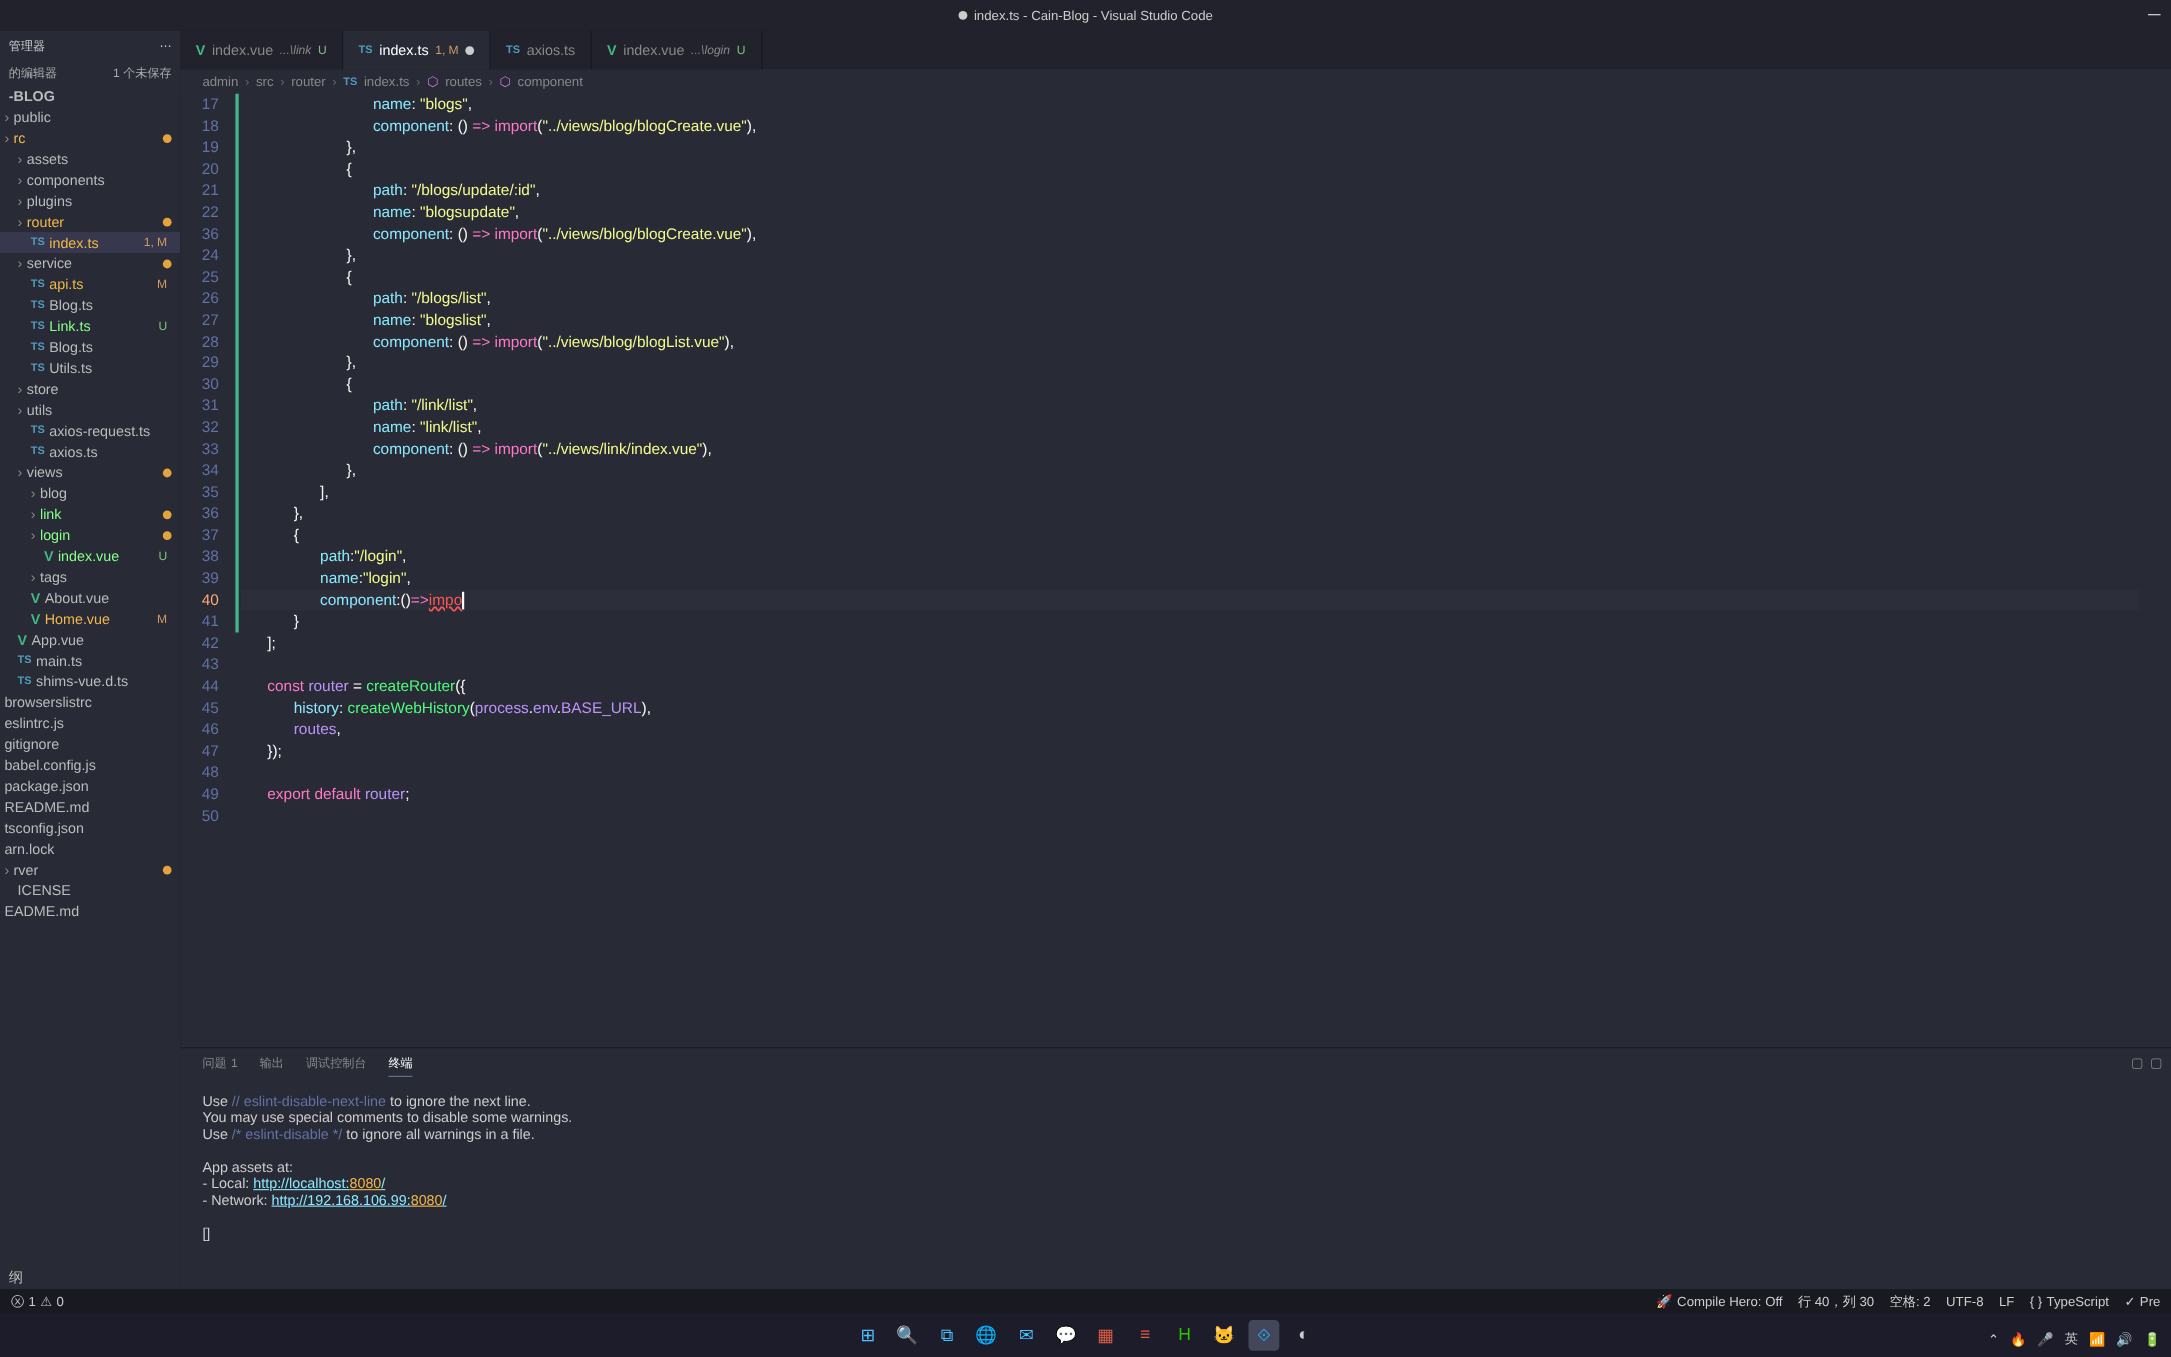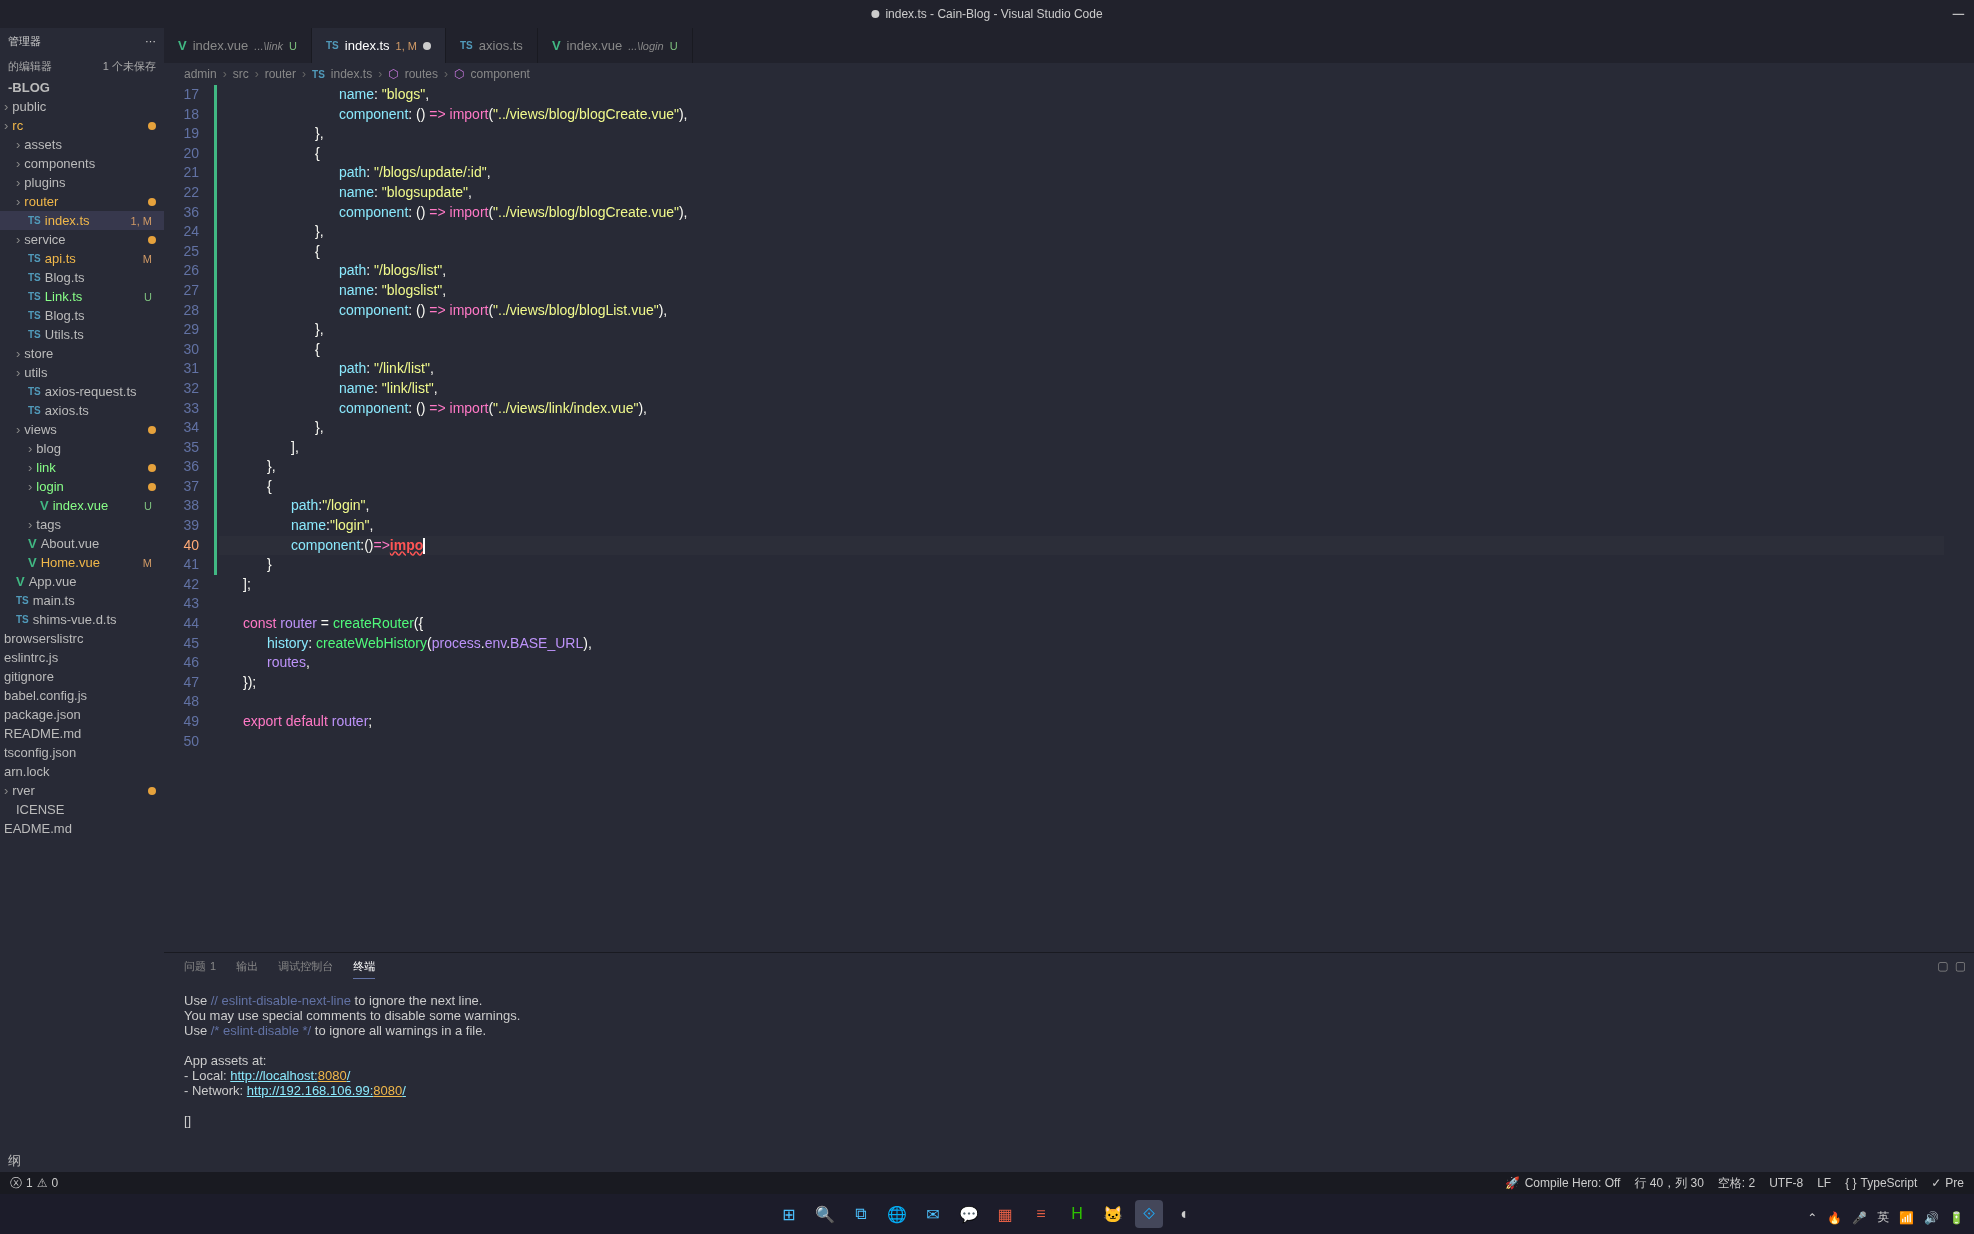--- a/index.html
+++ b/index.html
@@ -55,21 +55,21 @@
 
 .cursor { display: inline-block; width: 2px; height: 16px; background: #fff; vertical-align: middle; animation: blink 1s steps(1) infinite; }
 @keyframes blink { 50% { opacity: 0; } }
 
 .tok-key { color: #ff79c6; }
 .tok-prop { color: #8be9fd; }
 .tok-str { color: #f1fa8c; }
 .tok-func { color: #50fa7b; }
 .tok-var { color: #bd93f9; }
 .tok-punc { color: #f8f8f2; }
-.tok-err { color: #ff5555; text-decoration: wavy underline; text-decoration-color: #ff5555; font-weight: bold; }
+.tok-err { color: #ff5555; text-decoration: wavy underline; text-decoration-color: #ff5555; }
 .tok-const { color: #bd93f9; }
 
 .minimap { position: absolute; right: 0; top: 0; width: 30px; height: 100%; background: #282a36; }
 
 .panel { height: 220px; background: #282a36; border-top: 1px solid #191a21; display: flex; flex-direction: column; }
 .panel-tabs { display: flex; gap: 20px; padding: 6px 20px; font-size: 11px; color: #888; }
 .panel-tabs span { cursor: pointer; padding-bottom: 4px; }
 .panel-tabs span.active { color: #fff; border-bottom: 1px solid #6272a4; }
 .panel-tabs .badge { margin-left: 4px; }
 .panel-content { flex: 1; padding: 8px 20px; font-family: Consolas, monospace; font-size: 13px; color: #ccc; overflow: auto; }

